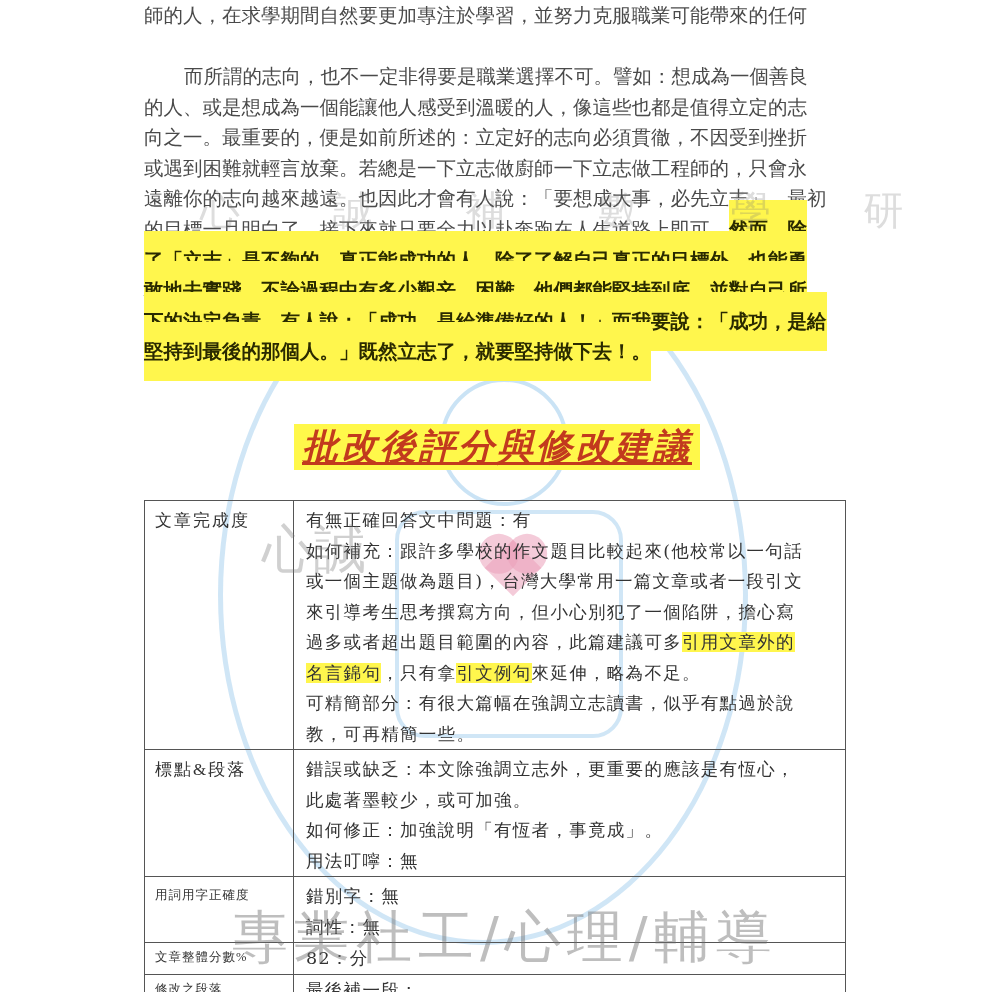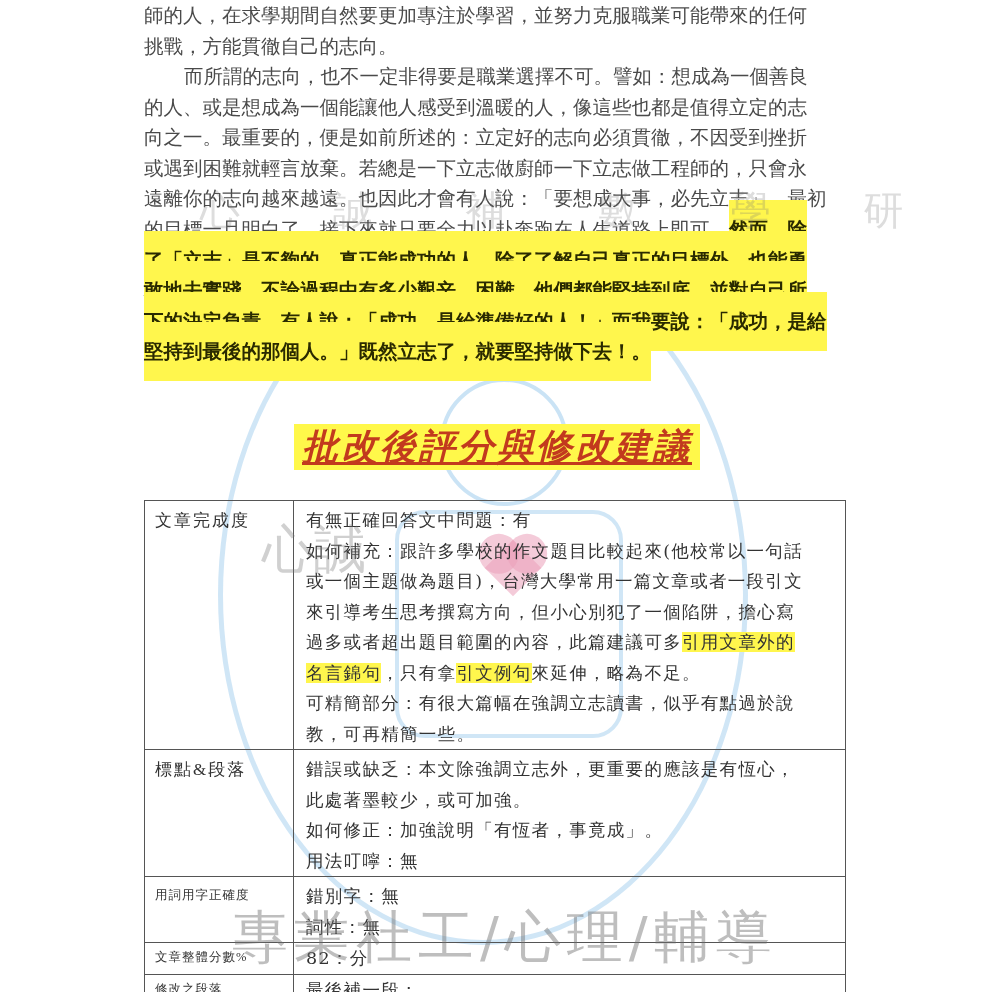--- a/index.html
+++ b/index.html
@@ -96,21 +96,20 @@
   <div class="wm-circle-big"></div>
   <div class="wm-head"></div>
   <div class="wm-body"></div>
   <div class="wm-heart"></div>
   <div class="wm-text-top">心 誠 補 數 學 研 究 所</div>
   <div class="wm-text-side">心誠</div>
   <div class="wm-text-bottom">專業社工/心理/輔導</div>
 
   <div class="para" style="top: 1px;">
     <span class="line">師的人，在求學期間自然要更加專注於學習，並努力克服職業可能帶來的任何</span>
-    <span class="line">挑戰，方能貫徹自己的志向。</span>
   </div>
 
   <div class="para" style="top: 62px;">
     <span class="line indent">而所謂的志向，也不一定非得要是職業選擇不可。譬如：想成為一個善良</span>
     <span class="line">的人、或是想成為一個能讓他人感受到溫暖的人，像這些也都是值得立定的志</span>
     <span class="line">向之一。最重要的，便是如前所述的：立定好的志向必須貫徹，不因受到挫折</span>
     <span class="line">或遇到困難就輕言放棄。若總是一下立志做廚師一下立志做工程師的，只會永</span>
     <span class="line">遠離你的志向越來越遠。也因此才會有人說：「要想成大事，必先立志」，最初</span>
     <span class="line">
       <span>的目標一旦明白了，接下來就只要全力以赴奔跑在人生道路上即可。</span><span class="hl">然而，除</span>

